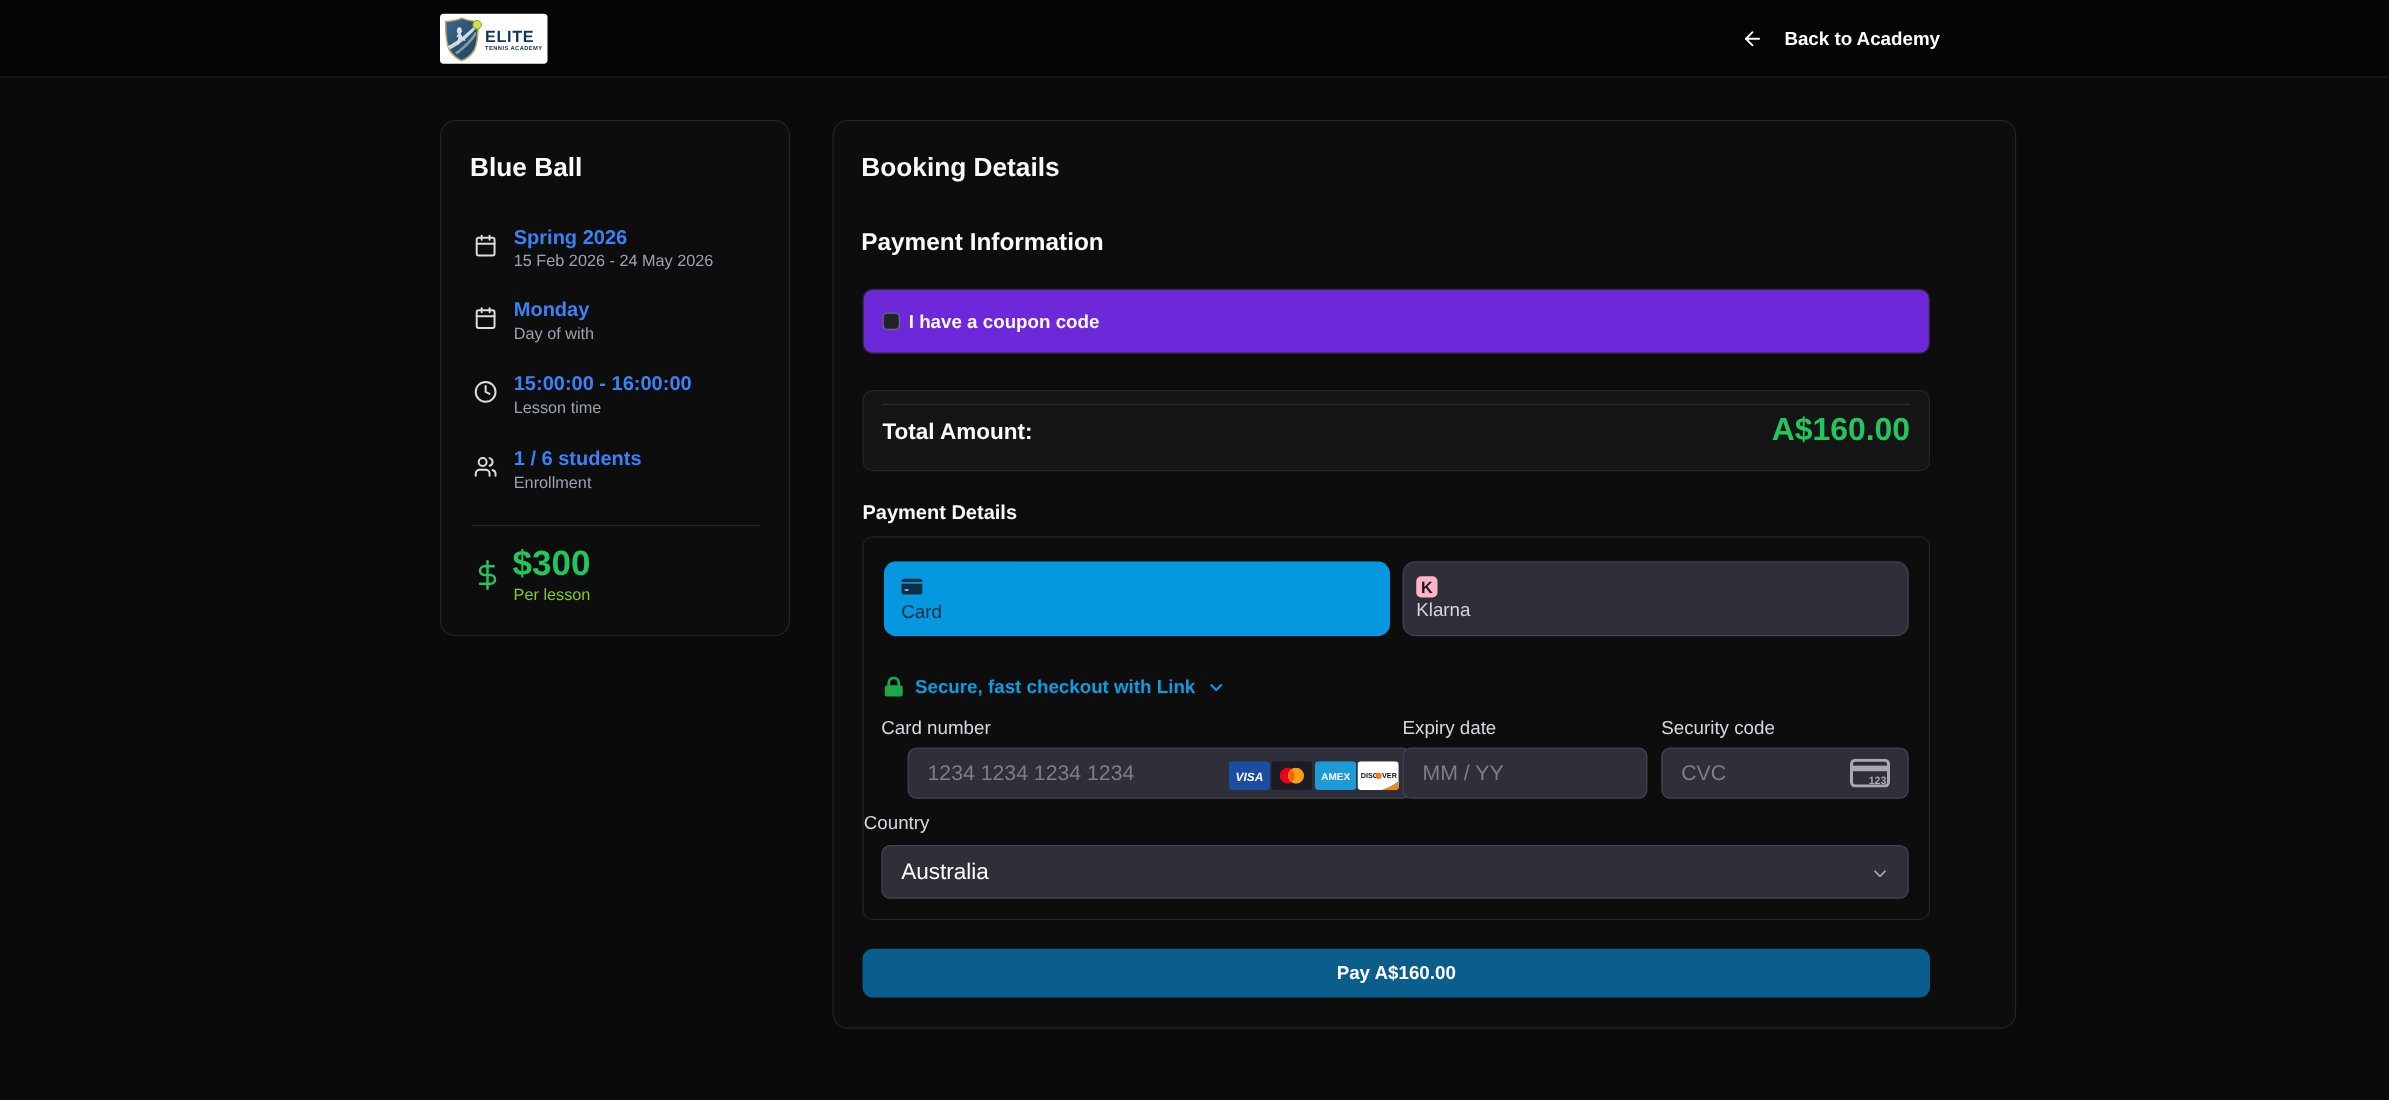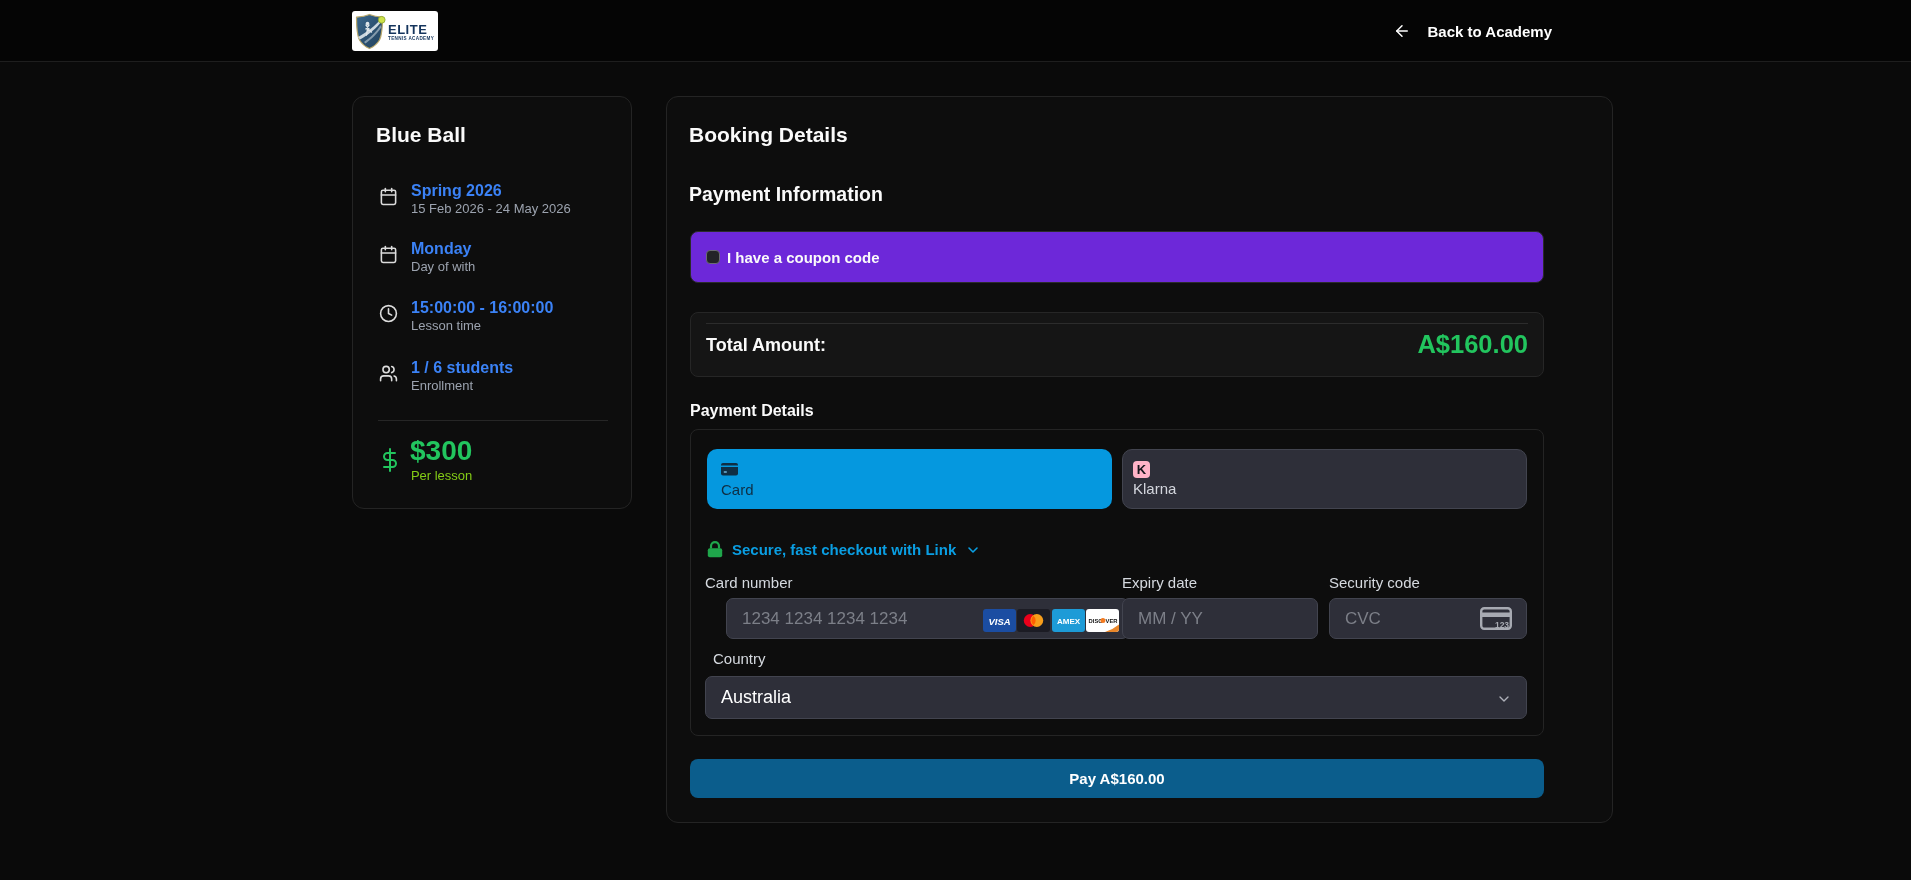--- a/index.html
+++ b/index.html
@@ -205,21 +205,21 @@
       </div>
     </div>
     <div class="input" style="left:431px; top:168px; width:196px;">MM / YY</div>
     <div class="input" style="left:638px; top:168px; width:198px;">CVC
       <svg style="position:absolute; right:14px; top:8px;" width="32" height="23" viewBox="0 0 32 23" fill="none">
           <rect x="1.2" y="1.2" width="29.6" height="20.6" rx="3" stroke="#a7aab2" stroke-width="2.4"></rect>
           <rect x="1.2" y="5.5" width="29.6" height="4.5" fill="#a7aab2"></rect>
           <text x="22" y="20.5" font-family="Liberation Sans" font-size="8.5" font-weight="bold" fill="#a7aab2" text-anchor="middle">123</text>
         </svg>
     </div>
-    <div class="flabel" style="left:22px; top:220px;">Country</div>
+    <div class="flabel" style="left:0; top:220px;">Country</div>
     <div class="input white" style="left:14px; top:246px; width:822px; height:43px;">Australia
       <svg style="position:absolute; right:14px; top:14px;" width="16" height="16" viewBox="0 0 24 24" fill="none" stroke="#aeb1b9" stroke-width="2" stroke-linecap="round" stroke-linejoin="round">
           <path d="m6 9 6 6 6-6"></path>
         </svg>
     </div>
   </div>
   <div class="paybtn">Pay A$160.00</div>
 </div>
 
 </body></html>

